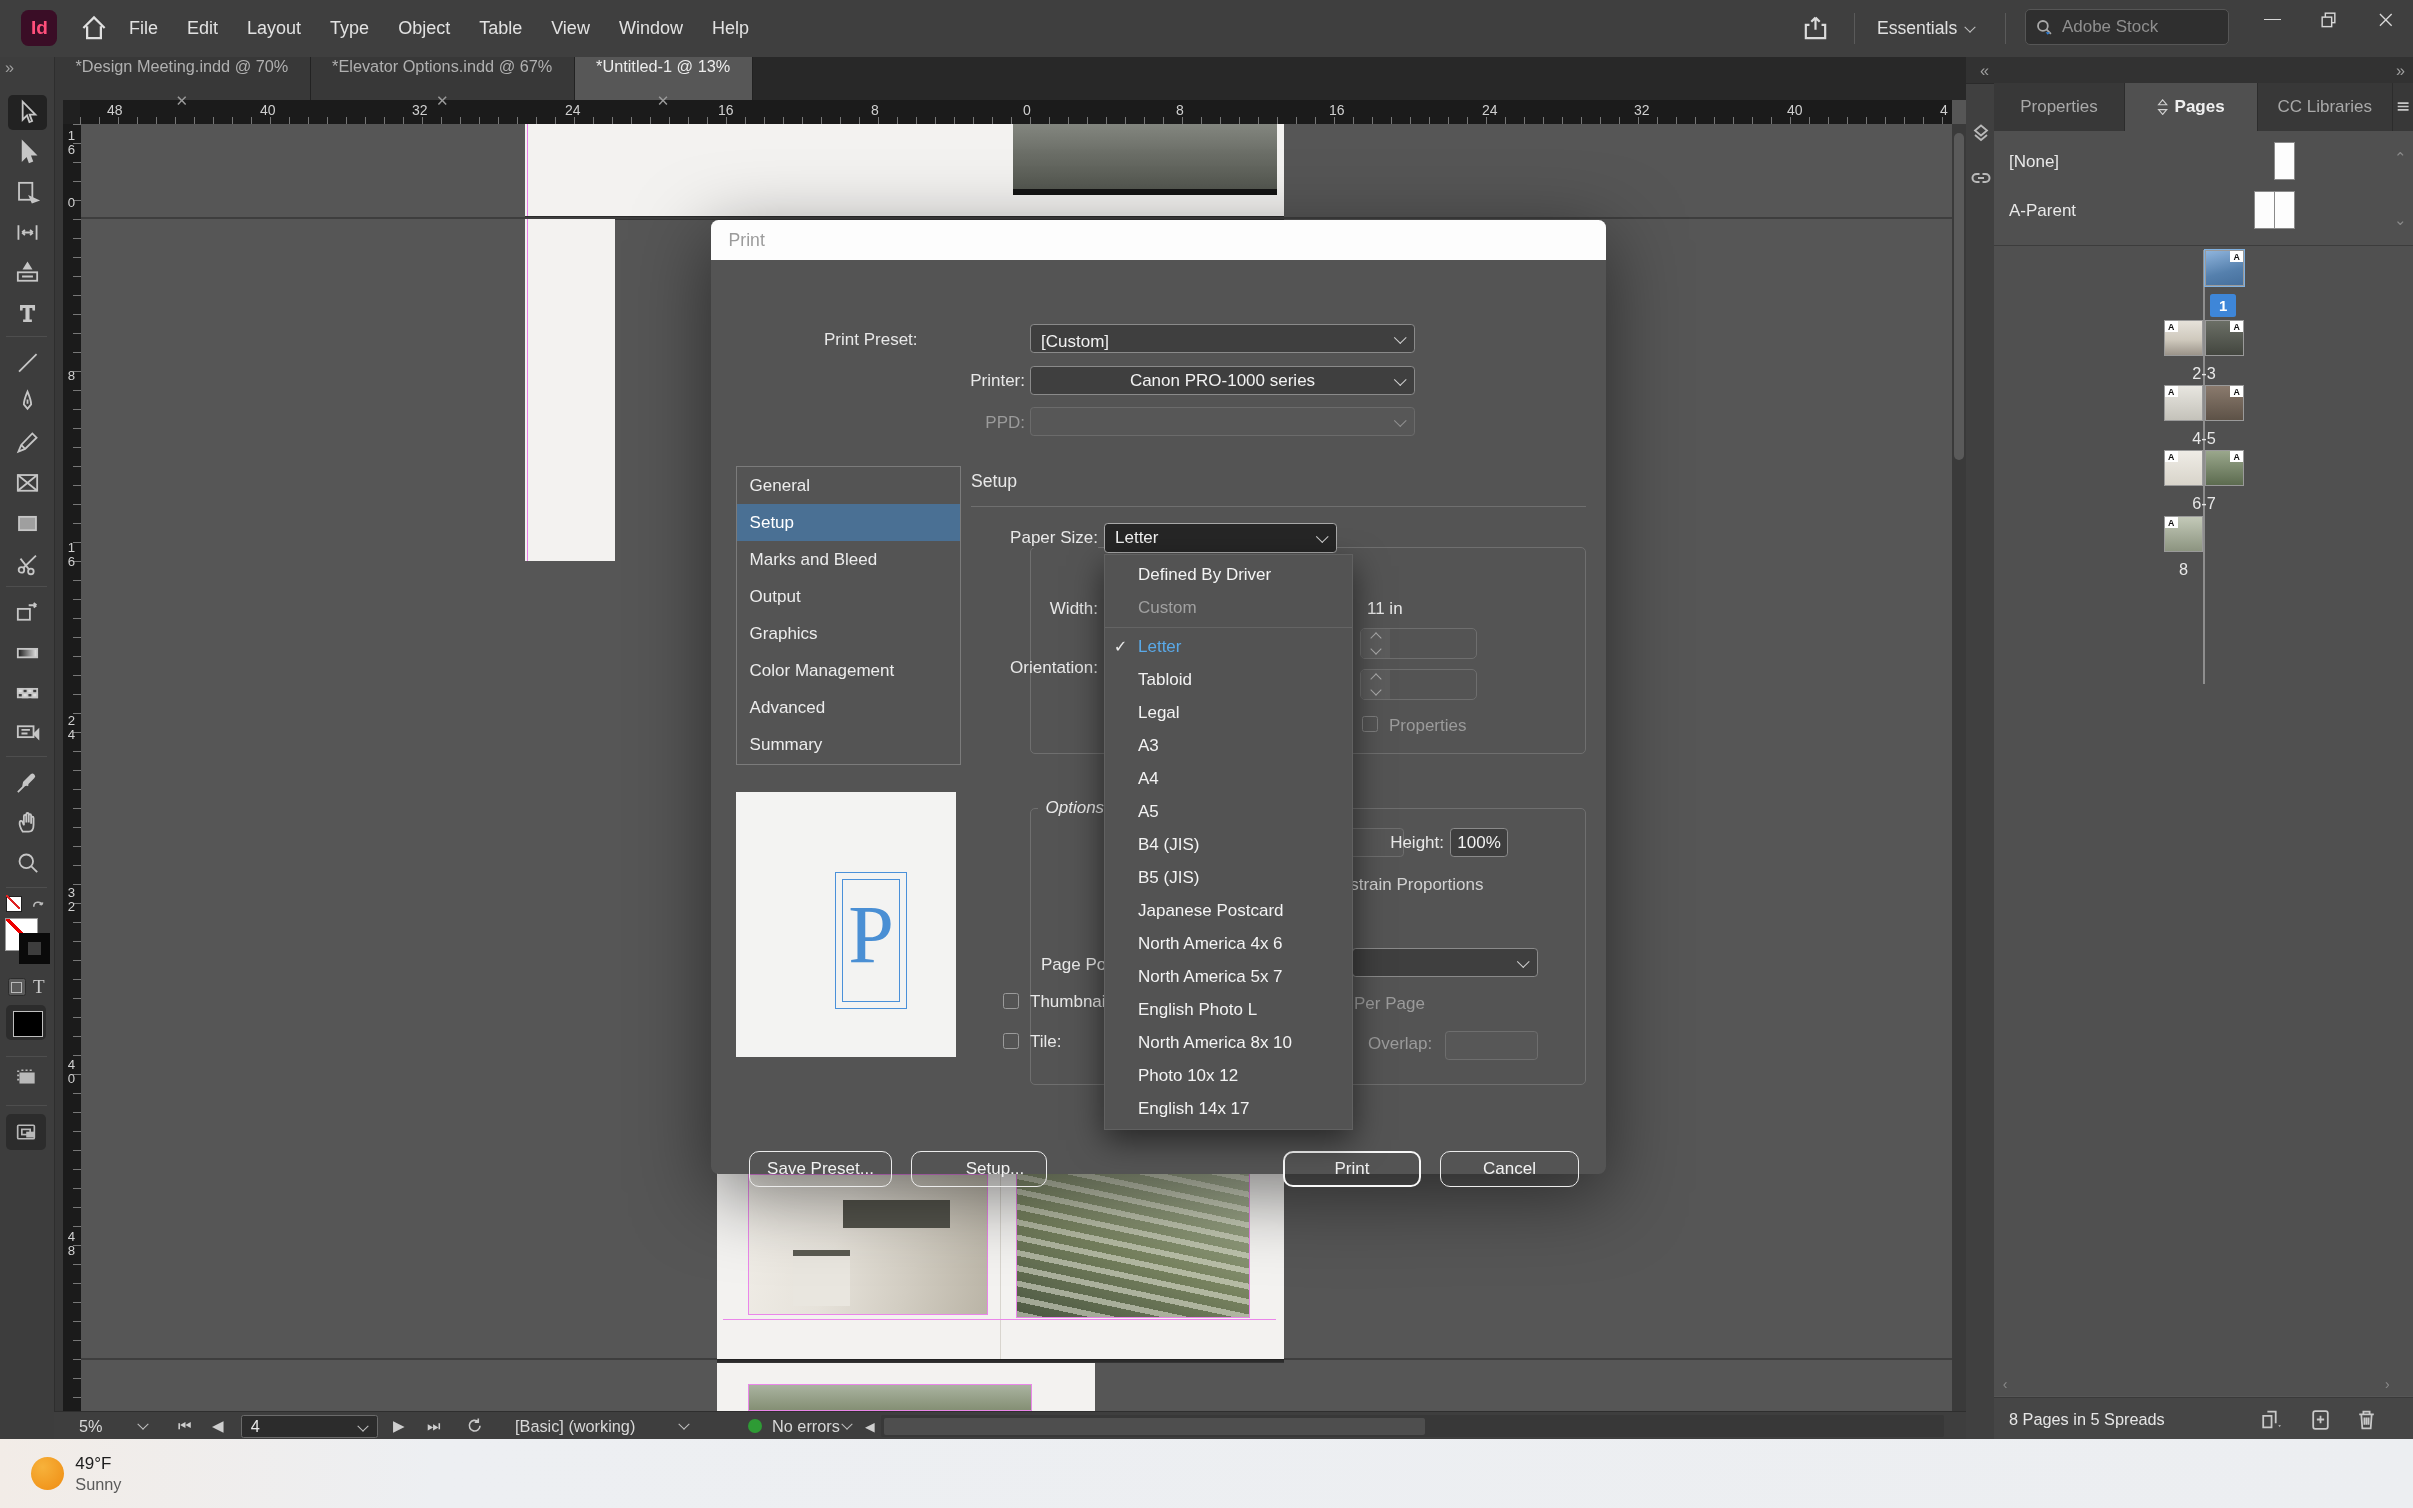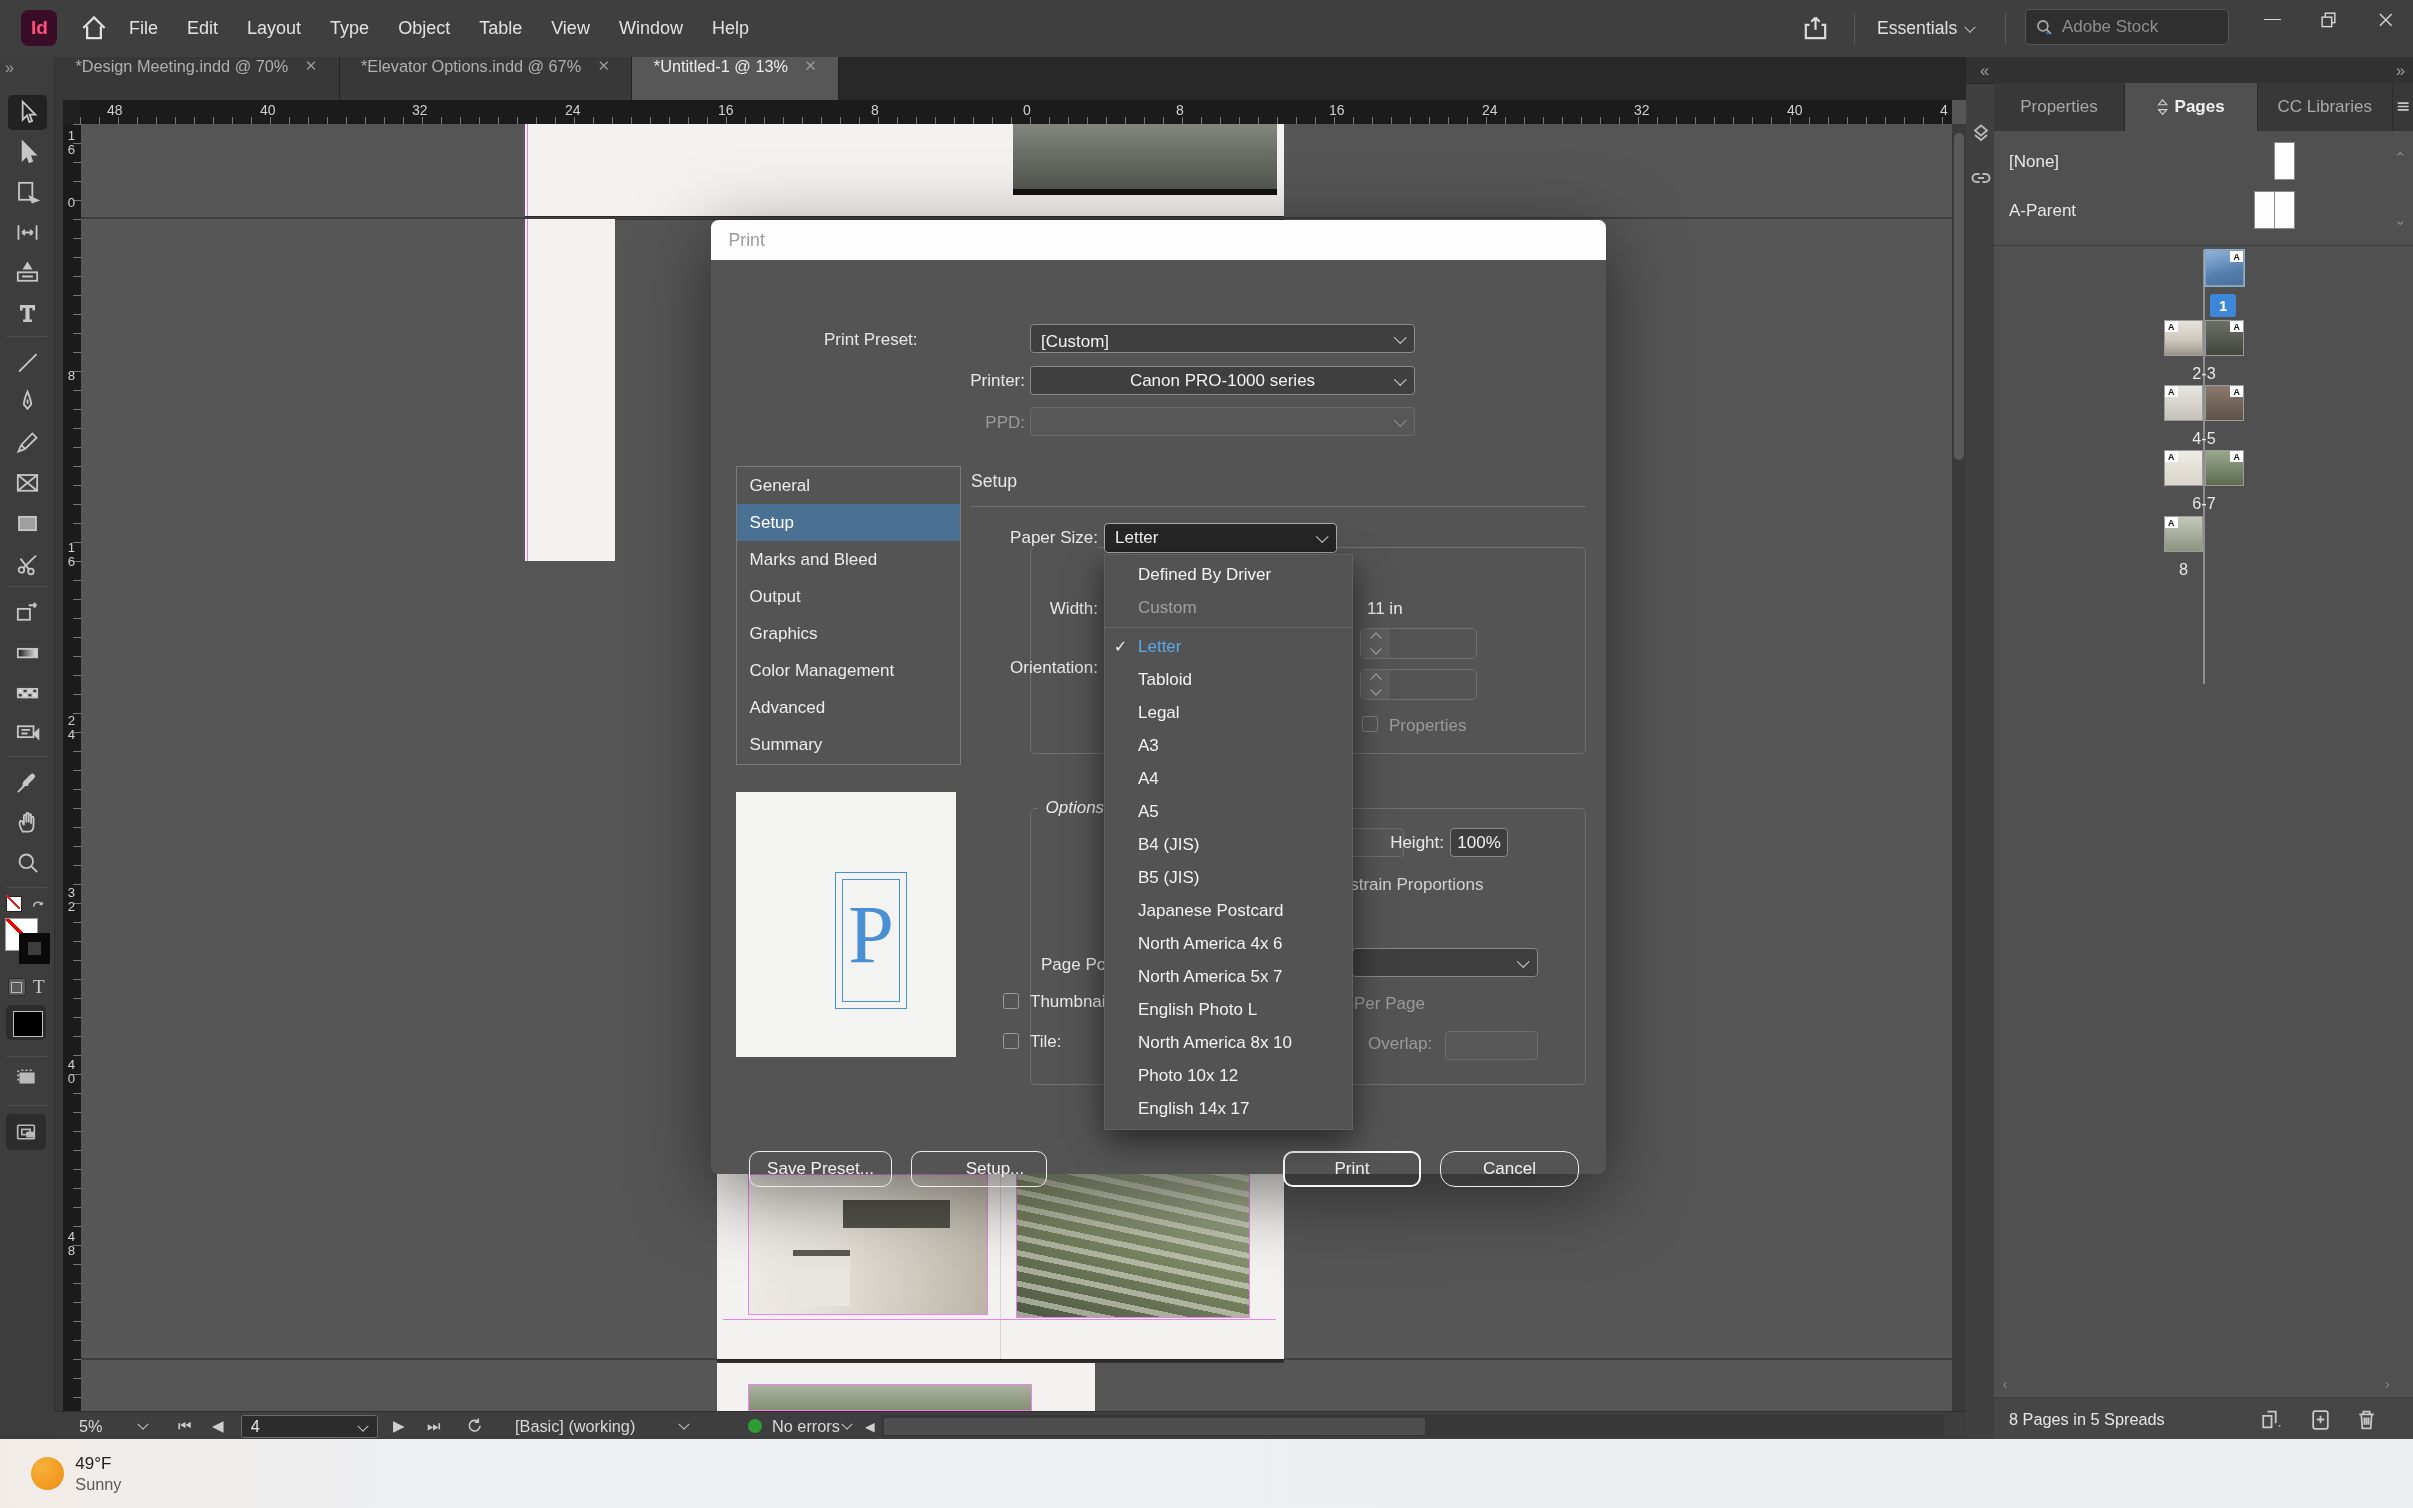--- a/index.html
+++ b/index.html
@@ -21,22 +21,22 @@
   .mb-divider{top:12.6px;width:1.3px;height:31px;background:#5a5a5a;}
   #workspace{left:1877px;top:0;height:57px;display:flex;align-items:center;gap:8.8px;font-size:17.6px;color:#e0e0e0;}
   #stock-search{left:2025px;top:9.4px;width:204px;height:36px;background:#2f2f2f;border:1.3px solid #565656;
     border-radius:5px;display:flex;align-items:center;padding:0 7.5px;box-sizing:border-box;gap:5px;}
   #stock-search input{background:transparent;border:none;outline:none;color:#c9c9c9;font-size:17px;width:138px;
     font-family:"Liberation Sans",sans-serif;}
   #stock-search input::placeholder{color:#8f8f8f;}
   .win-btn{top:0;width:57px;height:39px;display:flex;align-items:center;justify-content:center;}
   
   #tabbar{left:54px;top:57px;width:1912px;height:43px;background:#282828;z-index:10;display:flex;}
-  .doc-tab{height:43px;display:flex;align-items:flex-start;gap:16.3px;padding:0 21.4px;background:#383838;
-    border-right:1.3px solid #222;font-size:16.3px;color:#b0b0b0;}
+  .doc-tab{height:43px;display:flex;align-items:center;gap:16.3px;padding:0 21.4px;background:#383838;
+    border-right:1.3px solid #222;font-size:16.3px;color:#b0b0b0;flex-direction:column;}
   .doc-tab.active{background:#575757;color:#ececec;}
   .tab-close{font-size:15px;color:#9a9a9a;}
   
   #toolbar{left:0;top:57px;width:54px;height:1383px;background:#3d3d3d;border-right:0.6px solid #2e2e2e;z-index:10;}
   .tool{position:absolute;left:7.5px;width:39px;height:35px;display:flex;align-items:center;justify-content:center;border-radius:5px;}
   .tool.active{background:#222;}
   .tool-sep{position:absolute;left:6.3px;width:41px;height:0.6px;background:#4e4e4e;}
   
   #ruler-corner{left:63px;top:99px;width:17.6px;height:25px;background:#202020;z-index:5;}
   #h-ruler{left:80px;top:99px;width:1872px;height:25px;background:#1b1b1b;z-index:5;}
@@ -580,21 +580,21 @@
           <span>Photo 10x 12</span>
         </div>
         <div class="pm-item">
           <span>English 14x 17</span>
         </div>
       </div>
 
     <button class="dlg-btn" style="left:38px;top:891px;width:143px;">Save Preset...</button>
     <button class="dlg-btn" style="left:200px;top:891px;width:136px;padding-left:38px;">Setup...</button>
     <button class="dlg-btn default" style="left:572px;top:891px;width:138px;">Print</button>
-    <button class="dlg-btn" style="left:729px;top:891px;width:139px;border-radius:15px;">Cancel</button>
+    <button class="dlg-btn" style="left:729px;top:891px;width:139px;">Cancel</button>
   </div>
 </div>
 
 <div id="panel-topstrip" class="abs">
   <span class="abs chev-glyph" style="left:14px;top:3.8px;">«</span>
   <span class="abs chev-glyph" style="left:430px;top:3.8px;">»</span>
 </div>
 <div id="dock-col" class="abs">
   <div class="abs" style="left:2.5px;top:38px;">
     <svg width="24" height="24" viewBox="0 0 24 24" stroke="#b9b9b9" fill="none" stroke-width="1.8">

